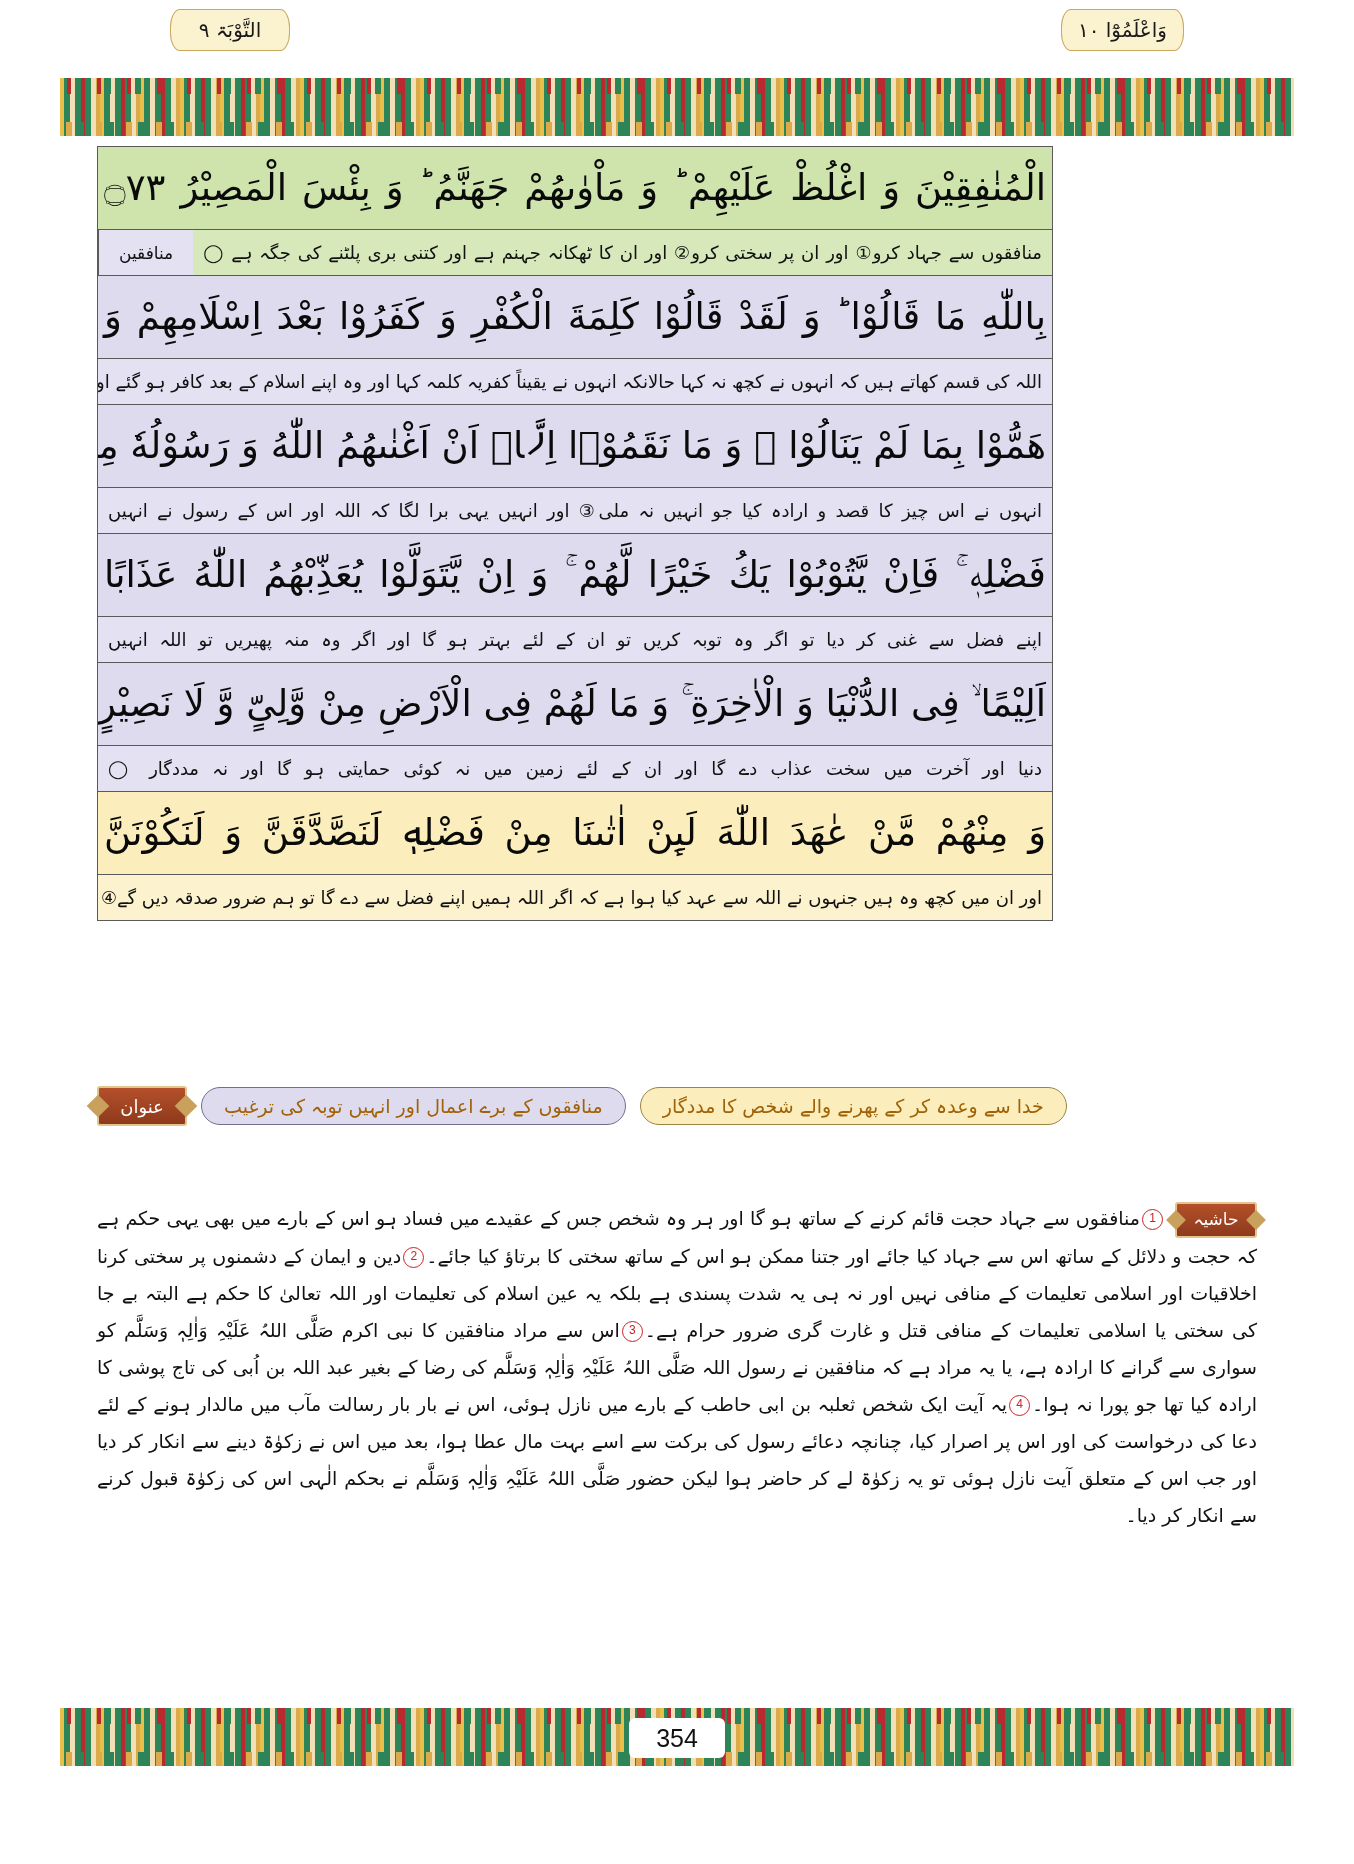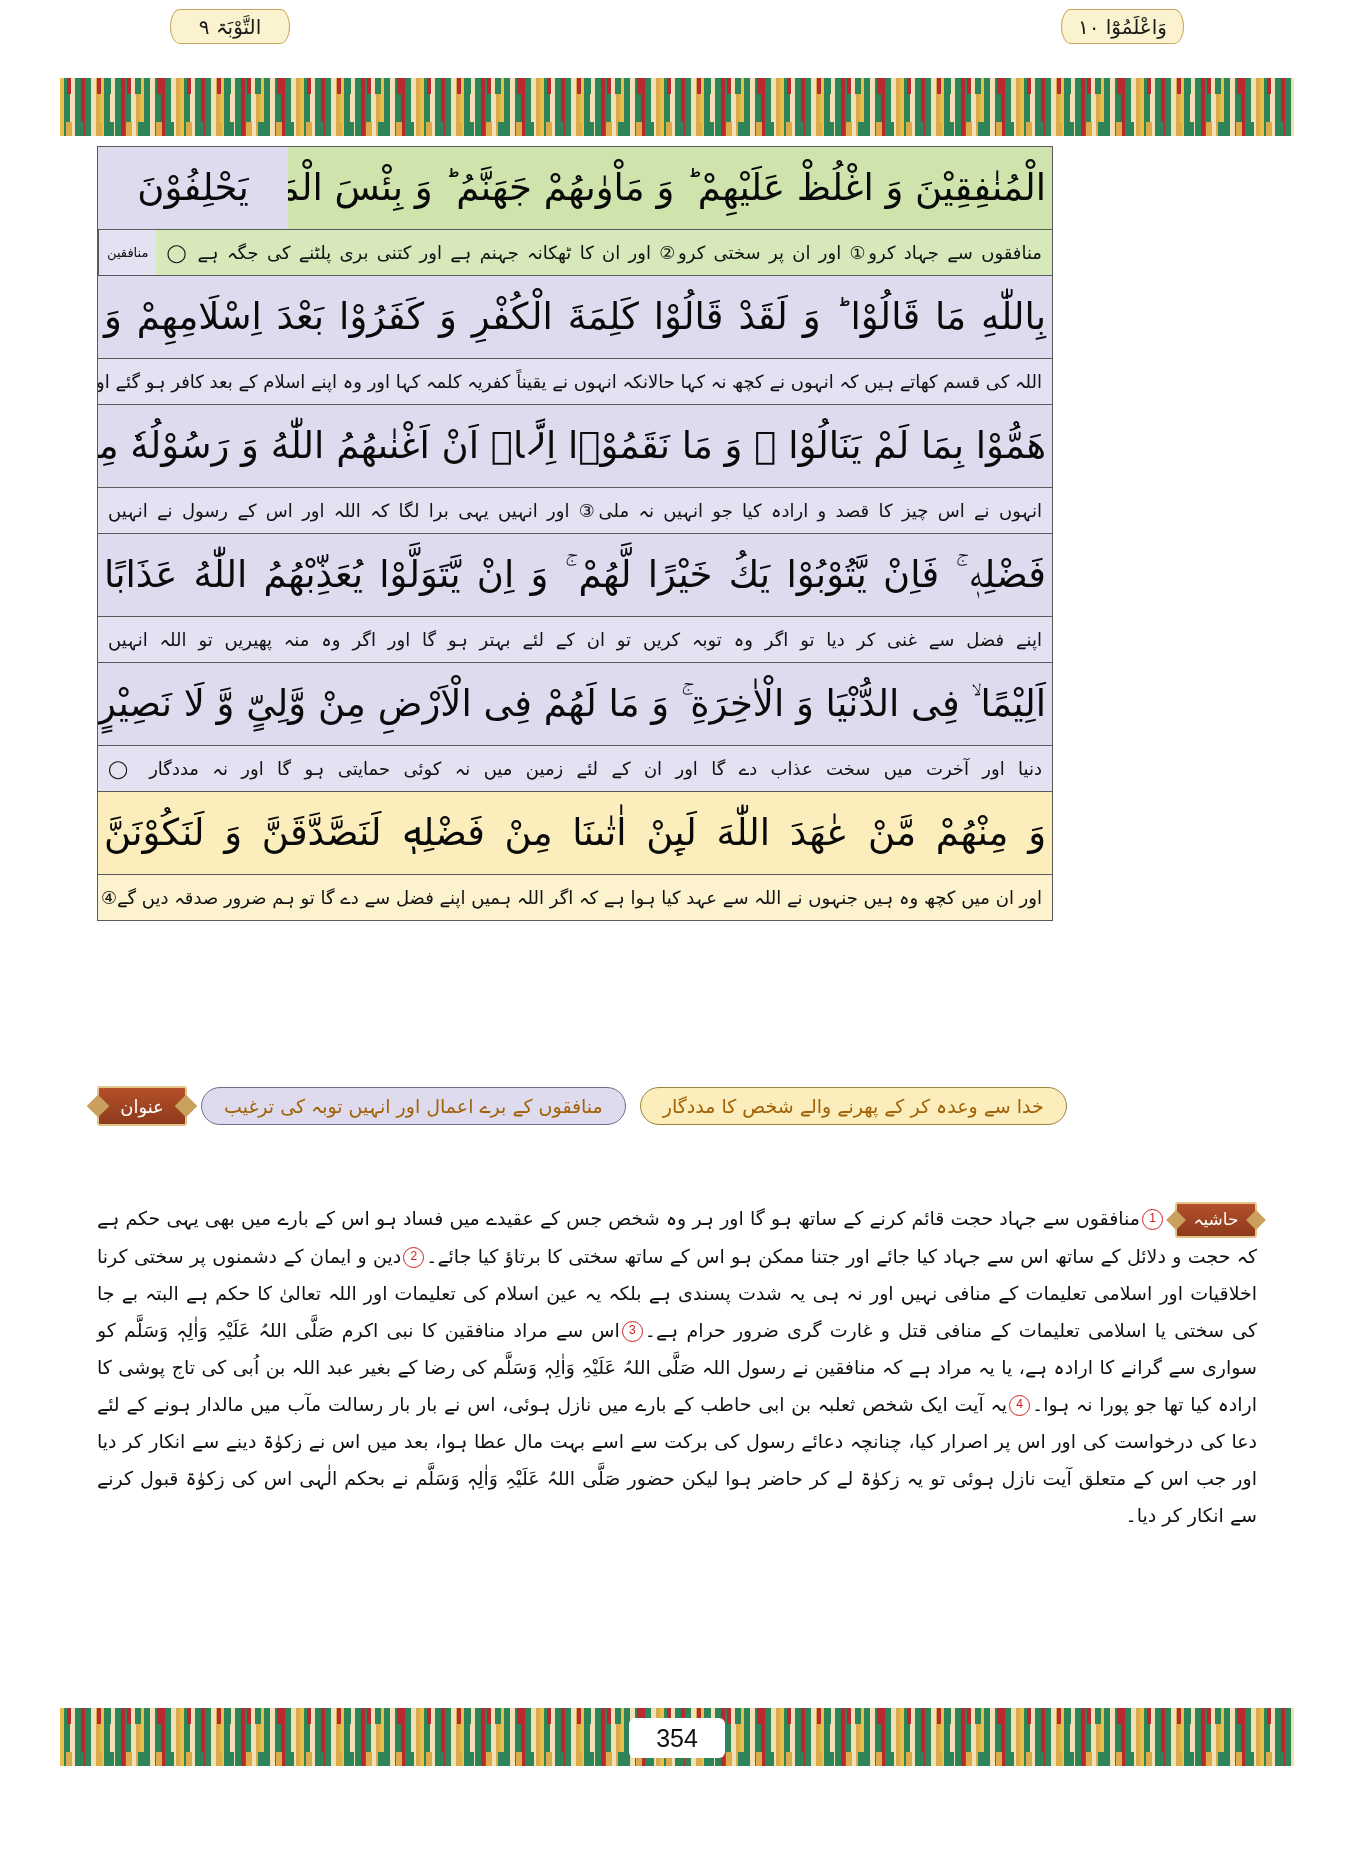--- a/index.html
+++ b/index.html
@@ -71,21 +71,21 @@
         transparent 0px, transparent 6px,
         #d8a33c 6px, #d8a33c 12px,
         transparent 12px, transparent 18px,
         #1d7a4c 18px, #1d7a4c 24px,
         transparent 24px, transparent 30px);
   }
 
   .cartouche {
     position: absolute;
     top: 9px;
-    height: 35px;
+    height: 42px;
     min-width: 120px;
     background: #fbf3cf;
     border: 1.5px solid #c9a85e;
     border-radius: 10px / 18px;
     display: flex;
     align-items: center;
     justify-content: center;
     padding: 0 16px;
     box-sizing: border-box;
     z-index: 5;
@@ -191,22 +191,22 @@
     white-space: nowrap;
     width: 100%;
     text-align: justify;
     text-align-last: justify;
     padding: 0 10px;
     box-sizing: border-box;
     line-height: 1.2;
   }
   .urdu-line .side-tag {
     flex: 0 0 auto;
-    padding: 0 8px;
-    font-size: 13px;
+    padding: 0 20px;
+    font-size: 17px;
     color: #111;
     white-space: nowrap;
     border-left: 1px solid #5a5a5a;
     height: 100%;
     display: flex;
     align-items: center;
   }
 
   
   .tint-green  { background: #cfe3ac; }
@@ -347,23 +347,20 @@
     <span>وَاعْلَمُوْٓا ١٠</span>
   </div>
 
   <div class="text-frame">
 
     <div class="ayah-row">
       <div class="split-row">
         <div class="cell-main arabic-line tint-green">
           <span class="ar">الْمُنٰفِقِیْنَ وَ اغْلُظْ عَلَیْهِمْ ؕ وَ مَاْوٰىهُمْ جَهَنَّمُ ؕ وَ بِئْسَ الْمَصِیْرُ ۝۷۳</span>
         </div>
-        <div class="cell-tail arabic-line tint-lav" style="min-width:190px">
-          <span class="ar" style="text-align-last:center">یَحْلِفُوْنَ</span>
-        </div>
       </div>
       <div class="urdu-line tint-green-l">
         <div class="ur">منافقوں سے جہاد کرو① اور ان پر سختی کرو② اور ان کا ٹھکانہ جہنم ہے اور کتنی بری پلٹنے کی جگہ ہے ◯</div>
         <div class="side-tag tint-lav-l">منافقین</div>
       </div>
     </div>
 
     <div class="ayah-row">
       <div class="arabic-line tint-lav">
         <span class="ar">بِاللّٰهِ مَا قَالُوْا ؕ وَ لَقَدْ قَالُوْا كَلِمَةَ الْكُفْرِ وَ كَفَرُوْا بَعْدَ اِسْلَامِهِمْ وَ</span>

